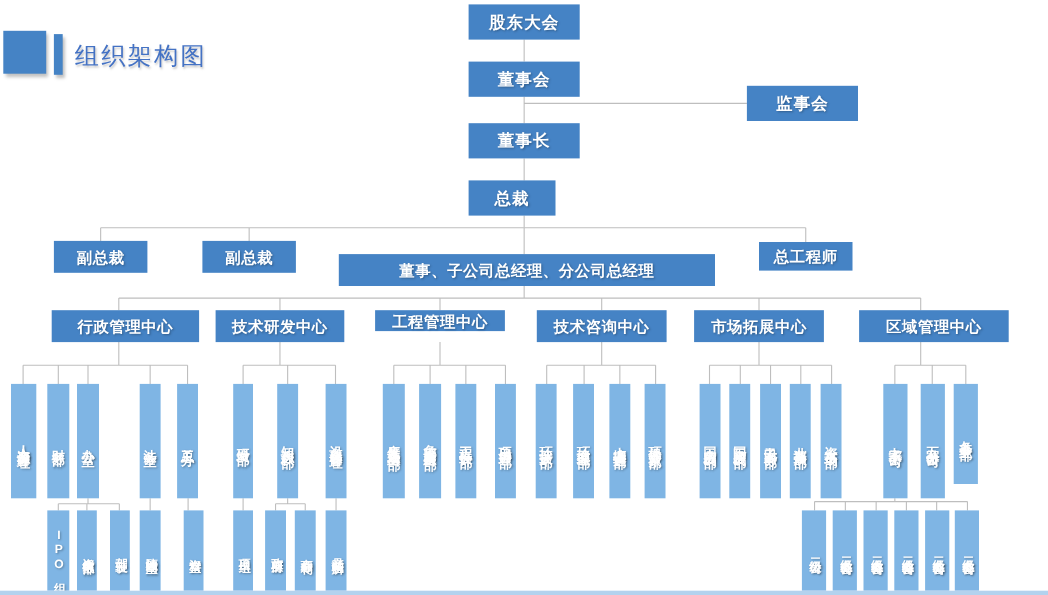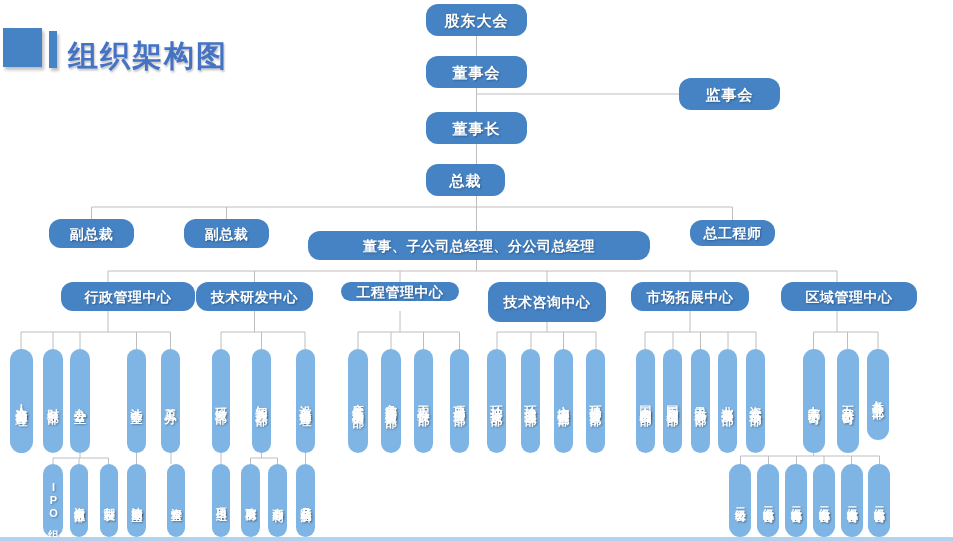--- a/index.html
+++ b/index.html
@@ -4,36 +4,36 @@
 <style>
   html,body{margin:0;padding:0;background:#fff;}
   .canvas{
     position:relative;width:953px;height:541px;overflow:hidden;background:#fff;
     font-family:"Liberation Sans","DejaVu Sans",sans-serif;
   }
   .connectors{position:absolute;left:0;top:0;}
   .node{
     position:absolute;display:flex;align-items:center;justify-content:center;
     box-sizing:border-box;color:#fff;font-weight:bold;text-align:right;
-    text-shadow:1px 1px 2px rgba(0,0,0,0.3);line-height:1;border-radius:12px;
+    text-shadow:1px 1px 2px rgba(0,0,0,0.3);line-height:1;
   }
   .primary{background:var(--primary-blue,#4583C5);}
   .light{background:var(--light-blue,#7FB5E4);}
   .h{font-size:15px;letter-spacing:1px;}
   .h2{font-size:14px;letter-spacing:0.5px;}
   .v{
     writing-mode:vertical-rl;text-orientation:upright;
     font-size:12px;letter-spacing:2px;
   }
   .o{font-size:11px;letter-spacing:1px;}
   .title-square{position:absolute;left:3px;top:28px;width:39px;height:39px;
     background:var(--primary-blue,#4583C5);box-shadow:2px 3px 3px rgba(0,0,0,0.25);}
   .title-bar{position:absolute;left:49px;top:31px;width:8px;height:37px;
     background:var(--primary-blue,#4583C5);box-shadow:2px 3px 3px rgba(0,0,0,0.25);}
-  .page-title{position:absolute;left:68px;top:36px;font-size:30px;font-weight:bold;
+  .page-title{position:absolute;left:68px;top:36px;font-size:22px;font-weight:normal;
     color:var(--title-blue,#4472C4);letter-spacing:2px;
     text-shadow:1px 2px 2px rgba(110,110,110,0.4);}
   .footer-strip{position:absolute;left:0;top:537px;width:953px;height:4px;
     background:var(--footer-strip-blue,#B3D2EE);}
 </style>
 </head>
 <body>
 
 <div class="canvas">
 
@@ -65,24 +65,24 @@
   <div class="node primary h" style="left:426px;top:56px;width:101px;height:32px">董事会</div>
   <div class="node primary h" style="left:679px;top:78px;width:101px;height:32px">监事会</div>
   <div class="node primary h" style="left:426px;top:112px;width:101px;height:32px">董事长</div>
   <div class="node primary h" style="left:426px;top:164px;width:79px;height:32px">总裁</div>
 
   <div class="node primary h2" style="left:49px;top:219px;width:85px;height:29px">副总裁</div>
   <div class="node primary h2" style="left:184px;top:219px;width:85px;height:29px">副总裁</div>
   <div class="node primary h2" style="left:308px;top:231px;width:342px;height:29px">董事、子公司总经理、分公司总经理</div>
   <div class="node primary h2" style="left:690px;top:220px;width:85px;height:26px">总工程师</div>
 
-  <div class="node primary h2" style="left:61px;top:282px;width:134px;height:29px">行政管理中心</div>
+  <div class="node primary h2" style="left:47px;top:282px;width:134px;height:29px">行政管理中心</div>
   <div class="node primary h2" style="left:196px;top:282px;width:117px;height:29px">技术研发中心</div>
   <div class="node primary h2" style="left:341px;top:282px;width:118px;height:19px">工程管理中心</div>
-  <div class="node primary h2" style="left:488px;top:282px;width:118px;height:40px">技术咨询中心</div>
+  <div class="node primary h2" style="left:488px;top:282px;width:118px;height:29px">技术咨询中心</div>
   <div class="node primary h2" style="left:631px;top:282px;width:118px;height:29px">市场拓展中心</div>
   <div class="node primary h2" style="left:781px;top:282px;width:136px;height:29px">区域管理中心</div>
 
   <div class="node light v" style="left:10px;top:349px;width:23px;height:104px">人力资源管理</div>
   <div class="node light v" style="left:43px;top:349px;width:20px;height:104px">财务部</div>
   <div class="node light v" style="left:70px;top:349px;width:20px;height:104px">办公室</div>
   <div class="node light v" style="left:127px;top:349px;width:19px;height:104px">法务室</div>
   <div class="node light v" style="left:161px;top:349px;width:19px;height:104px">总工办</div>
 
   <div class="node light v o" style="left:43px;top:464px;width:20px;height:73px">IPO组</div>

